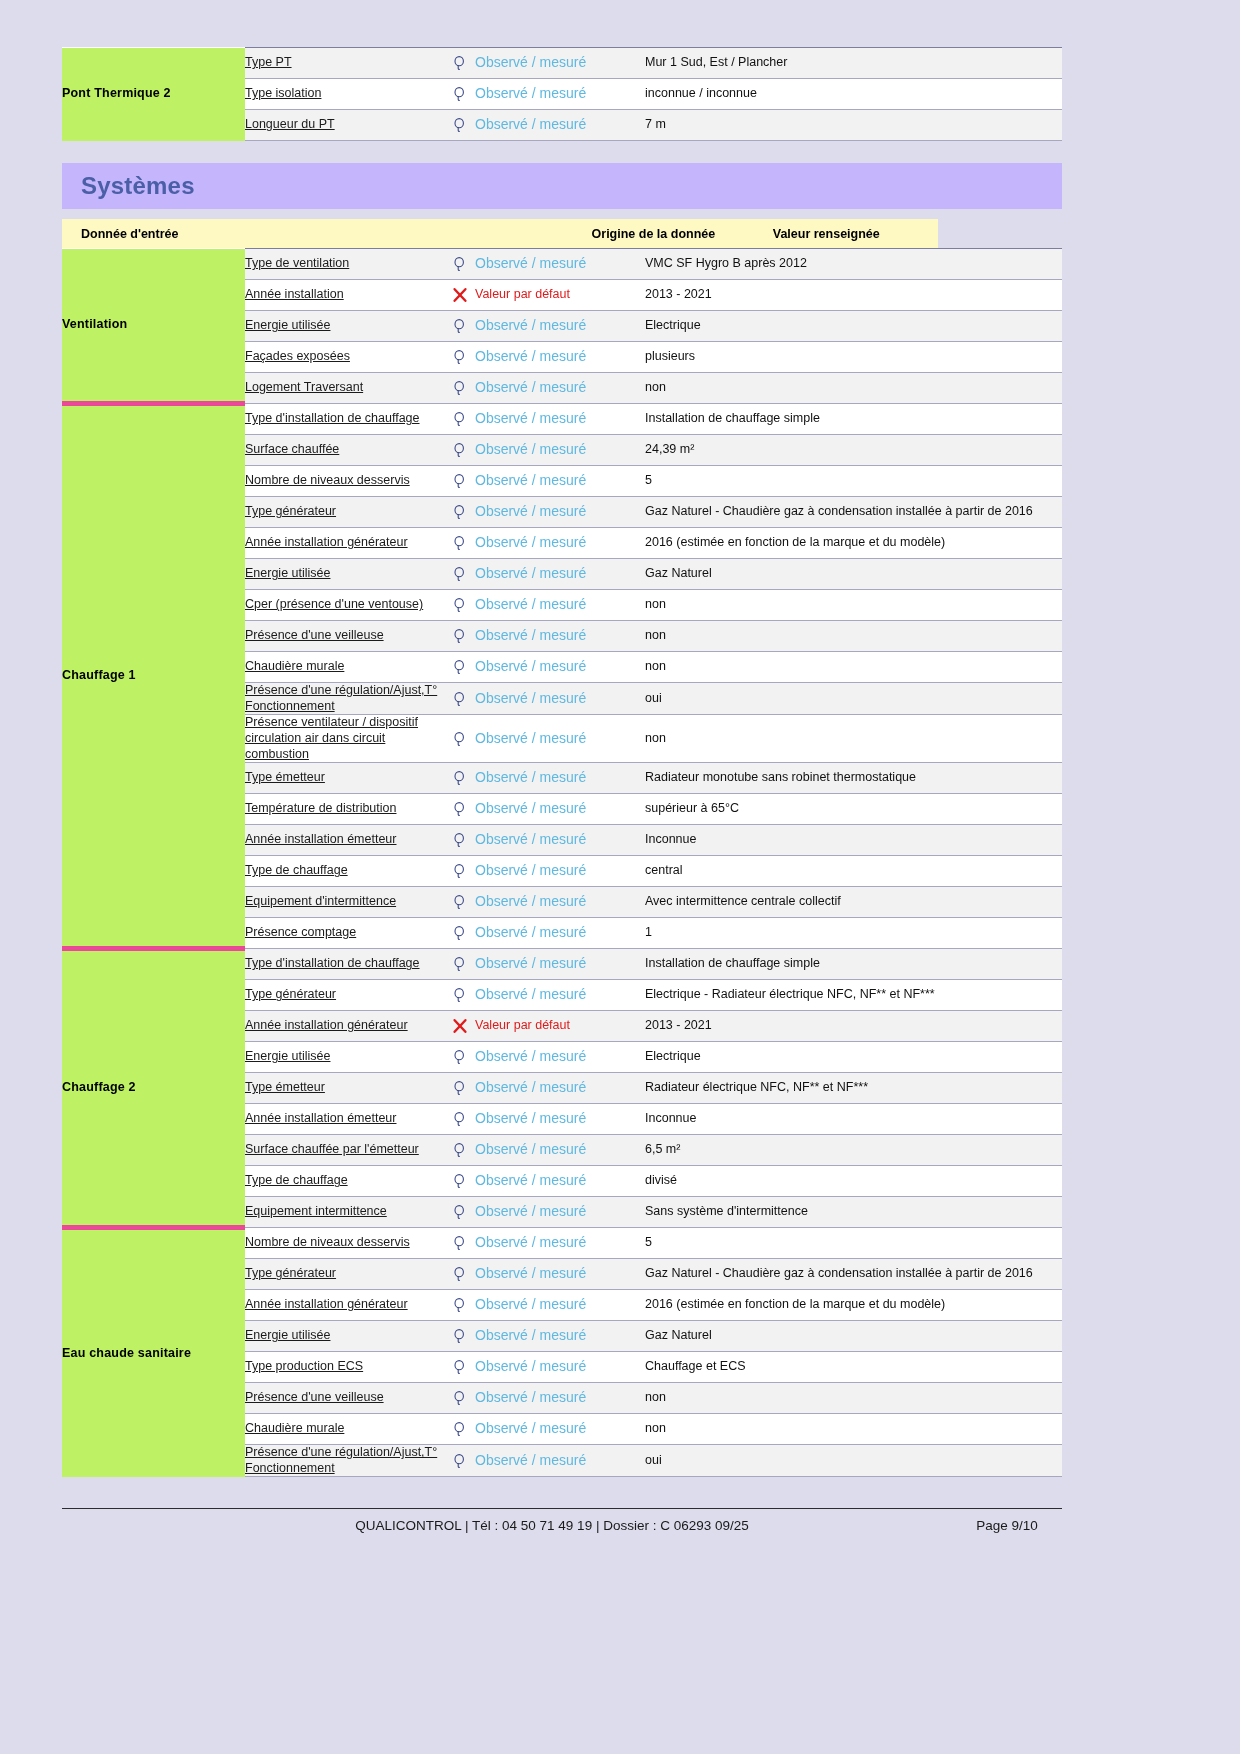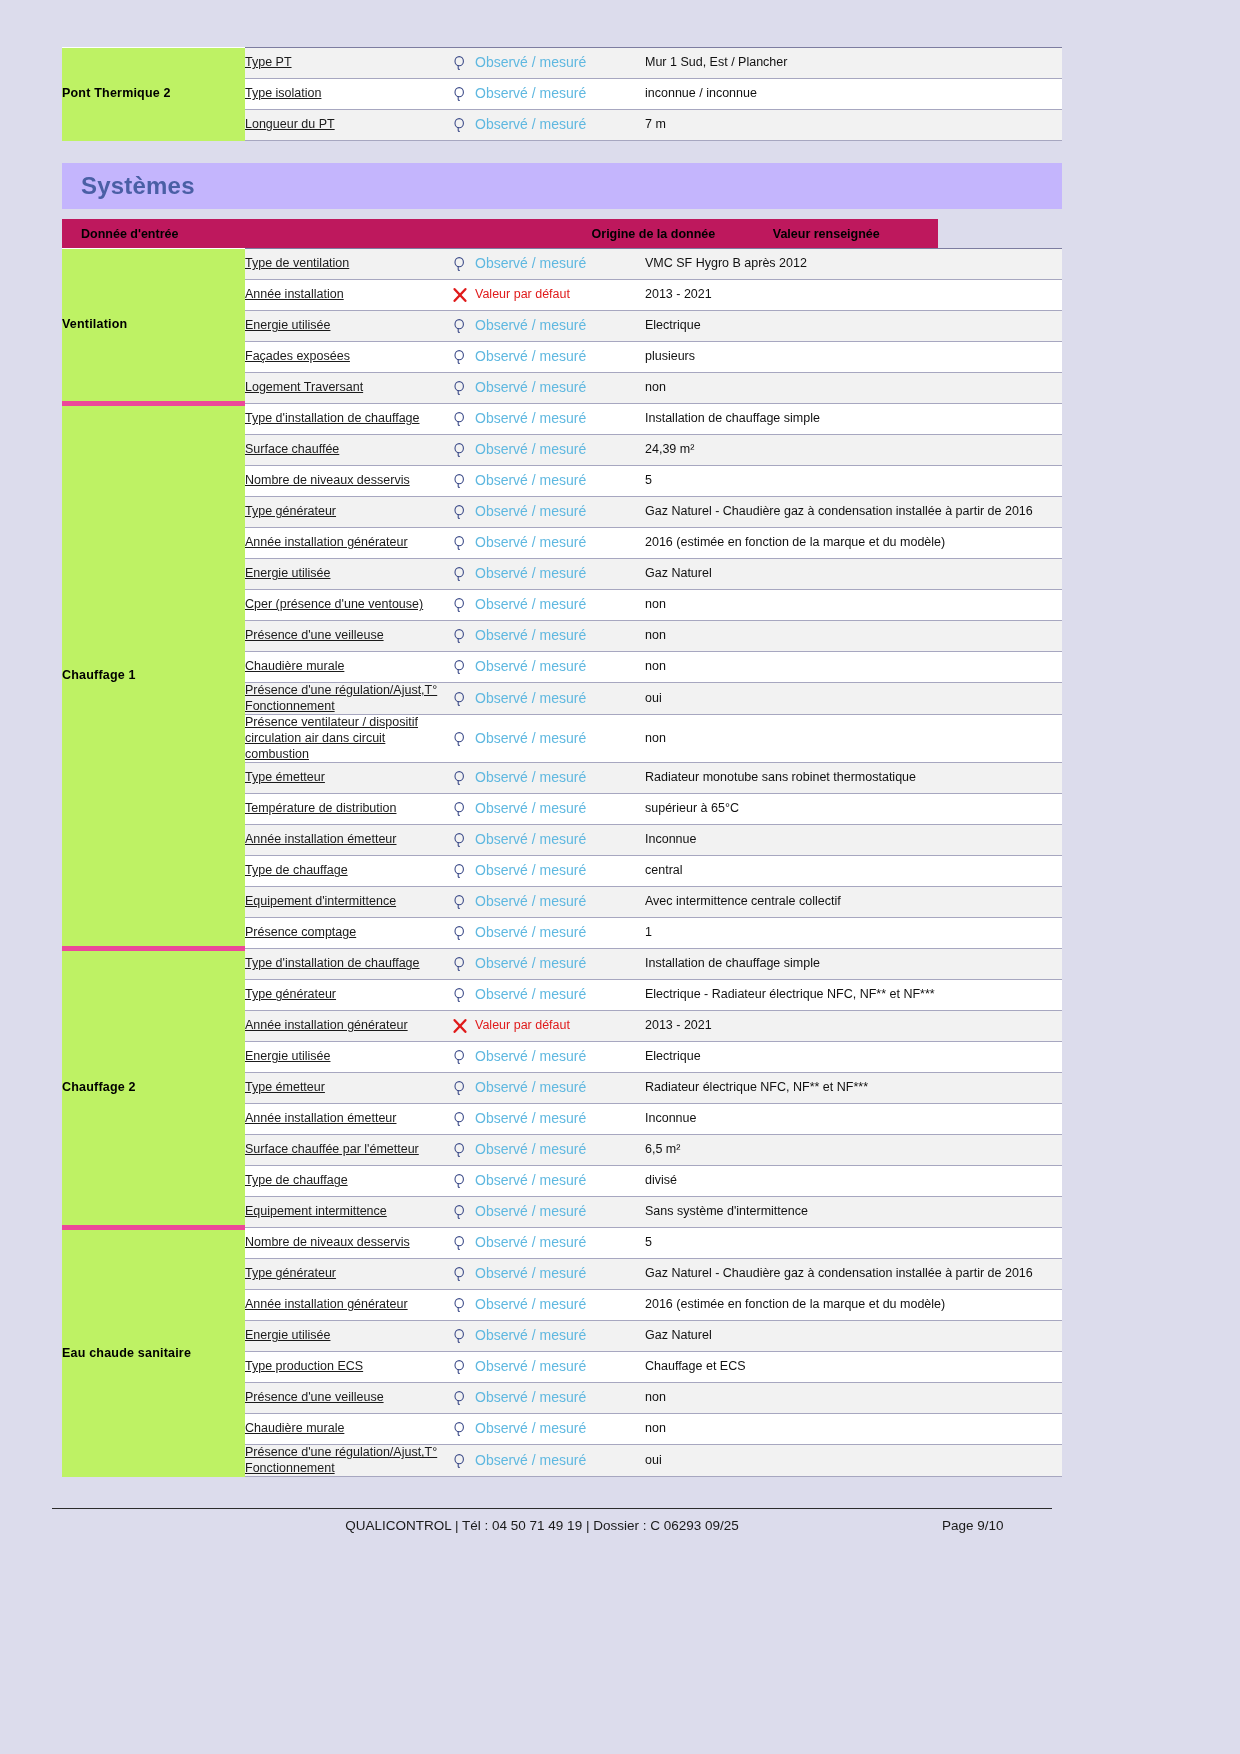--- a/index.html
+++ b/index.html
@@ -134,21 +134,21 @@
   .section-title-bar h2 {
     margin: 0;
     font-size: 24px;
     color: #4a5fa5;
     font-weight: bold;
     letter-spacing: .2px;
   }
 
   
   .hdr-band {
-    background: #be185d;
+    background: #fef9c3;
     width: 876px;
     box-sizing: border-box;
   }
   table.hdr {
     border-collapse: collapse;
     width: 100%;
     table-layout: fixed;
   }
   table.hdr td {
     font-size: 12.5px;
@@ -161,32 +161,32 @@
   table.hdr td.h-origin { padding-left: 4px; }
   table.hdr td.h-value  { padding-left: 10px; }
 
   
   .gap { height: 22px; background: #dcdcec; }
   .gap-sm { height: 10px; background: #dcdcec; }
 
   
   .footer {
     position: absolute;
-    left: 52px;
+    left: 62px;
     top: 1508px;
     width: 1000px;
     border-top: 1px solid #2c2c2c;
     padding-top: 9px;
     display: flex;
     align-items: baseline;
     font-size: 13.5px;
     color: #1a1a1a;
   }
   .footer .fl { flex: 1; text-align: center; padding-left: 90px; }
-  .footer .fr { width: 110px; text-align: left; }
+  .footer .fr { width: 110px; text-align: center; }
 
   .pad-top { height: 47px; background: #dcdcec; }
 </style>
 </head>
 <body>
 
 <div class="page">
 
   <div class="content-col">
 

